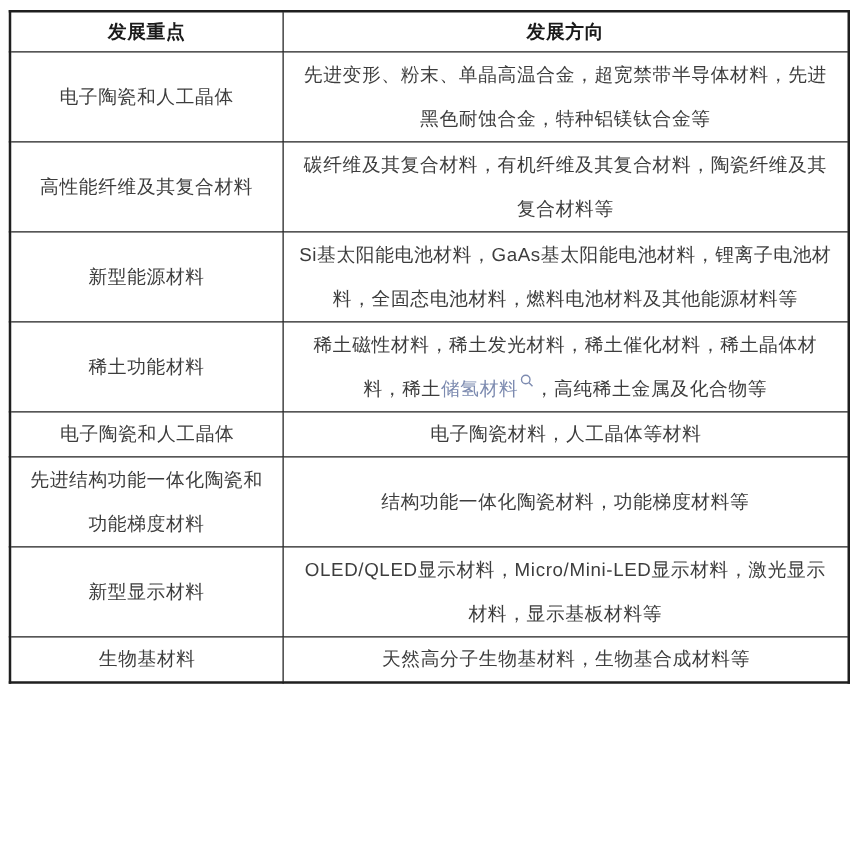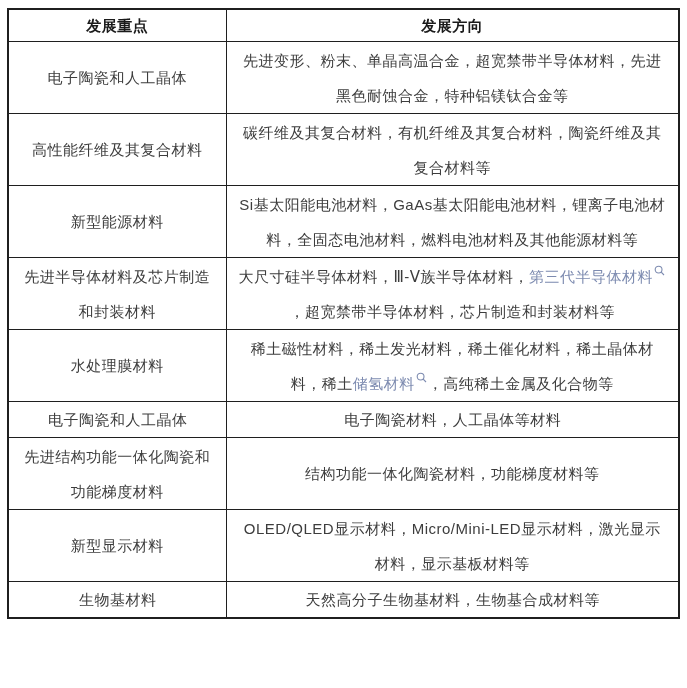--- a/index.html
+++ b/index.html
@@ -81,30 +81,21 @@
       </tr>
       <tr class="row-tall">
         <td>高性能纤维及其复合材料</td>
         <td>碳纤维及其复合材料，有机纤维及其复合材料，陶瓷纤维及其复合材料等</td>
       </tr>
       <tr class="row-tall">
         <td>新型能源材料</td>
         <td>Si基太阳能电池材料，GaAs基太阳能电池材料，锂离子电池材料，全固态电池材料，燃料电池材料及其他能源材料等</td>
       </tr>
       <tr class="row-tall">
-        <td>先进半导体材料及芯片制造和封装材料</td>
-        <td>
-          <span>大尺寸硅半导体材料，Ⅲ-Ⅴ族半导体材料，</span><span class="link-text">第三代半导体材料</span><span class="magnifier"><svg width="11" height="11" viewBox="0 0 11 11">
-                <circle cx="4.6" cy="4.6" r="3.4" fill="none" stroke="#7d8bb0" stroke-width="1.1"></circle>
-                <line x1="7.2" y1="7.2" x2="10" y2="10" stroke="#7d8bb0" stroke-width="1.1"></line>
-              </svg></span><span>，超宽禁带半导体材料，芯片制造和封装材料等</span>
-        </td>
-      </tr>
-      <tr class="row-tall">
-        <td>水处理膜材料</td>
+        <td>稀土功能材料</td>
         <td>
           <span>稀土磁性材料，稀土发光材料，稀土催化材料，稀土晶体材料，稀土</span><span class="link-text">储氢材料</span><span class="magnifier"><svg width="11" height="11" viewBox="0 0 11 11">
                 <circle cx="4.6" cy="4.6" r="3.4" fill="none" stroke="#7d8bb0" stroke-width="1.1"></circle>
                 <line x1="7.2" y1="7.2" x2="10" y2="10" stroke="#7d8bb0" stroke-width="1.1"></line>
               </svg></span><span>，高纯稀土金属及化合物等</span>
         </td>
       </tr>
       <tr class="row-short">
         <td>电子陶瓷和人工晶体</td>
         <td>电子陶瓷材料，人工晶体等材料</td>

